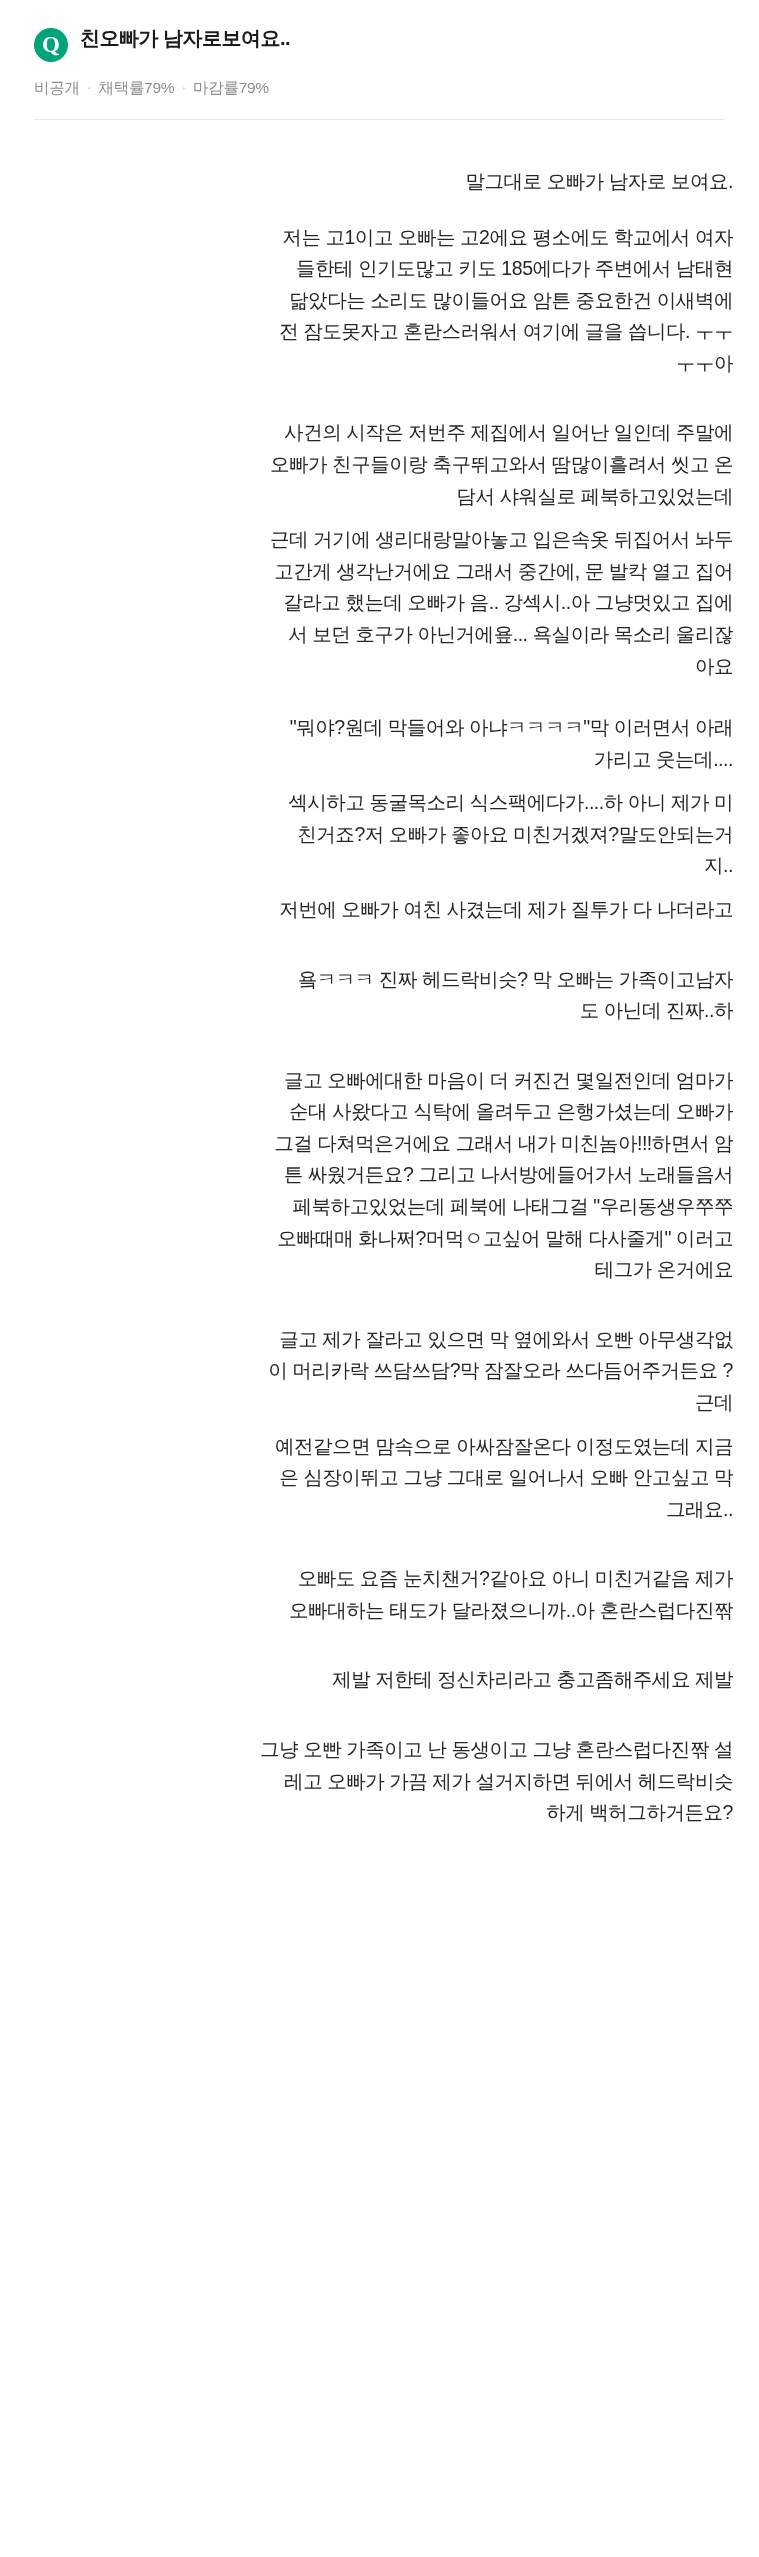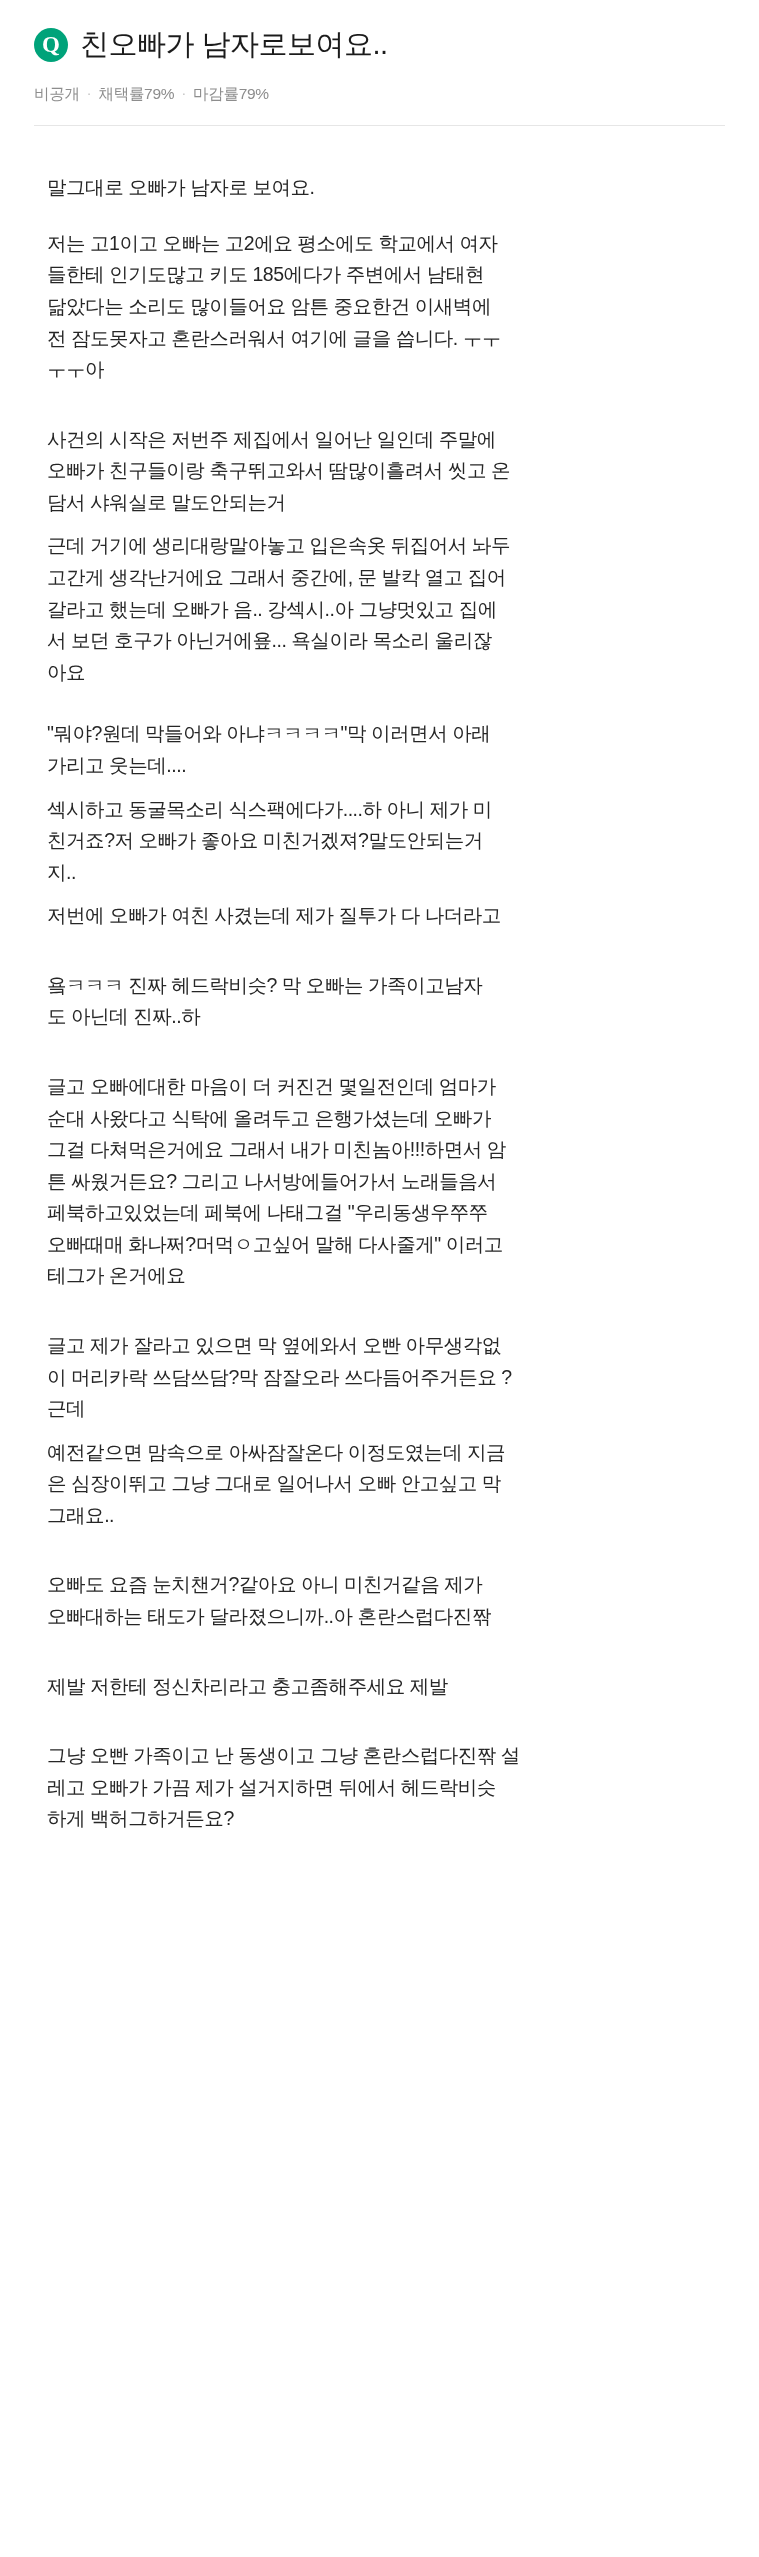--- a/index.html
+++ b/index.html
@@ -37,45 +37,46 @@
     font-size: 23px;
     font-weight: bold;
     display: flex;
     align-items: center;
     justify-content: center;
     flex: 0 0 auto;
     margin-top: 2px;
     font-family: "Liberation Serif", serif;
   }
   .title-text {
-    font-size: 29px;
-    font-weight: normal;
+    font-size: 20px;
+    font-weight: bold;
     color: #1b1b1b;
     line-height: 1.25;
     letter-spacing: -0.5px;
   }
   .meta-row {
-    margin-top: 22px;
+    margin-top: 16px;
     font-size: 15.5px;
     color: #8d8d8d;
     letter-spacing: -0.3px;
     display: flex;
     gap: 0px;
   }
   .meta-row span.sep {
     margin: 0 7px;
     color: #c7c7c7;
   }
   .divider {
     margin-top: 20px;
     border-bottom: 1px solid #e6e6e6;
   }
   
   .body {
-    padding: 0 47px;
+    padding: 0 26px;
+    text-align: right;
   }
   .block {
     font-size: 19.5px;
     line-height: 1.62;
     color: #262626;
     letter-spacing: -0.45px;
     white-space: pre-wrap;
     word-break: break-all;
   }
   .gap-xxl { height: 46px; }
@@ -110,21 +111,21 @@
     <div class="gap-s"></div>
     <div class="gap-s"></div>
     <div class="block">저는 고1이고 오빠는 고2에요 평소에도 학교에서 여자
 들한테 인기도많고 키도 185에다가 주변에서 남태현
 닮았다는 소리도 많이들어요 암튼 중요한건 이새벽에
 전 잠도못자고 혼란스러워서 여기에 글을 씁니다. ㅜㅜ
 ㅜㅜ아</div>
     <div class="gap-xl"></div>
     <div class="block">사건의 시작은 저번주 제집에서 일어난 일인데 주말에
 오빠가 친구들이랑 축구뛰고와서 땀많이흘려서 씻고 온
-담서 샤워실로 말도안되는거</div>
+담서 샤워실로 페북하고있었는데</div>
     <div class="gap-s"></div>
     <div class="block">근데 거기에 생리대랑말아놓고 입은속옷 뒤집어서 놔두
 고간게 생각난거에요 그래서 중간에, 문 발칵 열고 집어
 갈라고 했는데 오빠가 음.. 강섹시..아 그냥멋있고 집에
 서 보던 호구가 아닌거에욮... 욕실이라 목소리 울리잖
 아요</div>
     <div class="gap-l"></div>
     <div class="block">"뭐야?원데 막들어와 아냐ㅋㅋㅋㅋ"막 이러면서 아래
 가리고 웃는데....</div>
     <div class="gap-s"></div>

